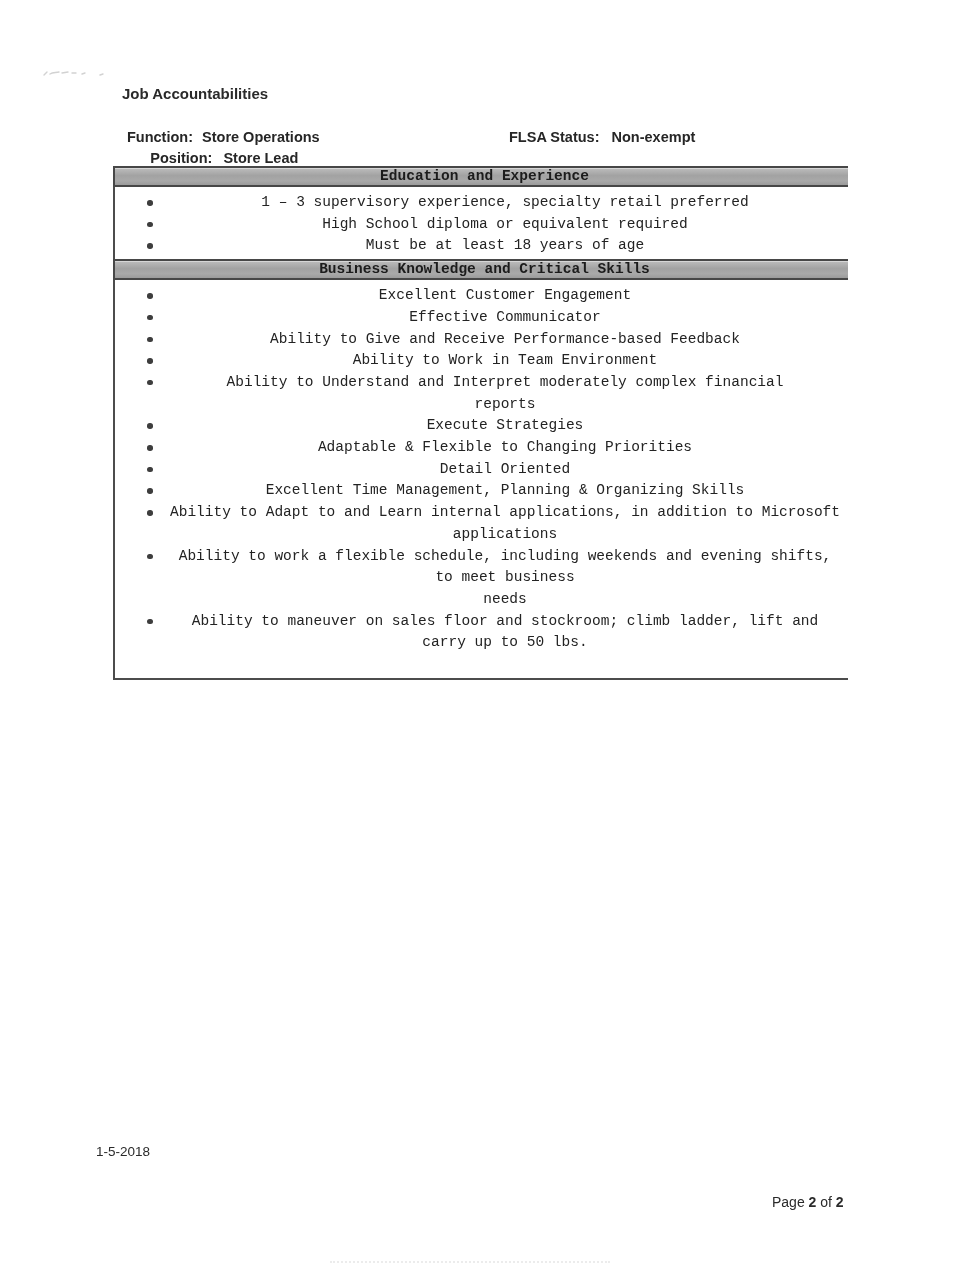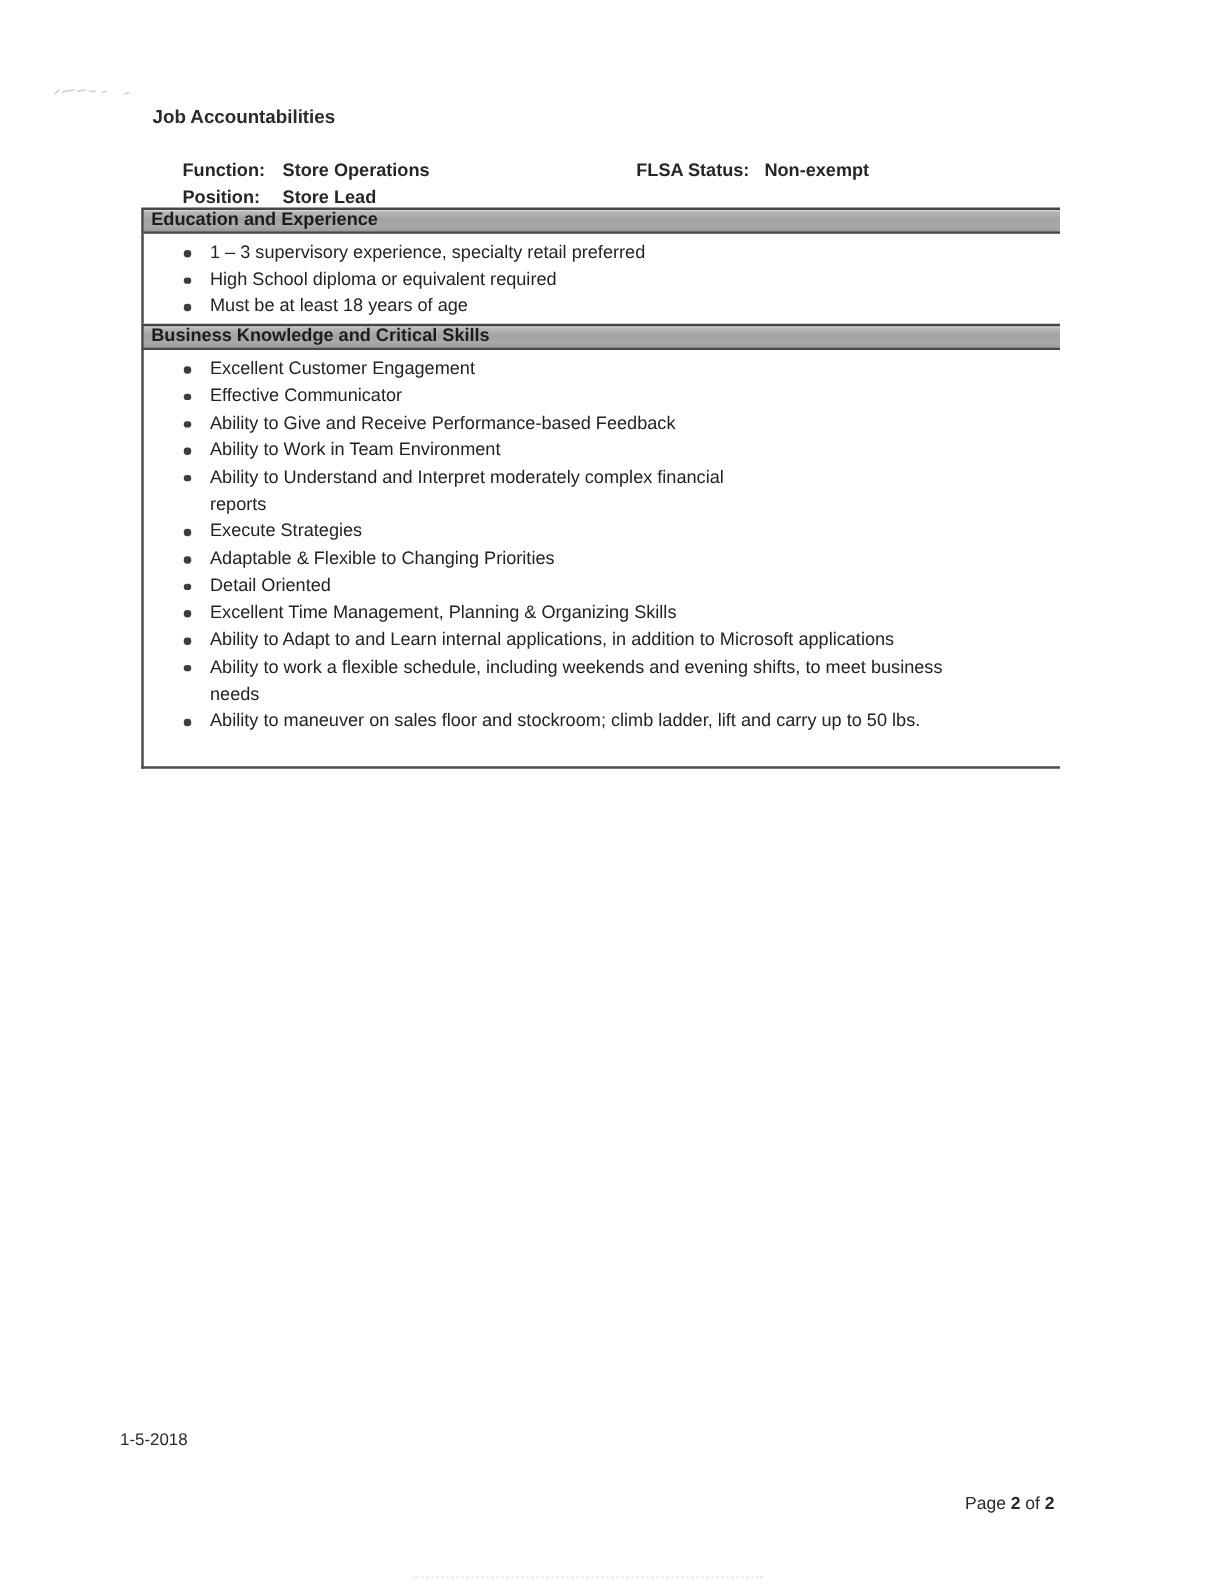--- a/index.html
+++ b/index.html
@@ -3,36 +3,37 @@
 <meta charset="utf-8">
 <style>
   html,body { margin:0; padding:0; background:#ffffff; }
   .page {
     position:relative;
     width:848px; height:1268px;
     background:#ffffff;
     font-family:"Liberation Sans", sans-serif;
     color:#262626;
     overflow:hidden;
+    text-align:center;
   }
   .pencil-mark { position:absolute; left:42px; top:66px; opacity:.8; }
   .doc-title {
     position:absolute; left:122px; top:85px;
     font-size:15px; font-weight:bold; color:#2a2a2a;
   }
-  .meta-left { position:absolute; left:122px; top:127px; font-size:14.5px; font-weight:bold;margin-left:24px; }
+  .meta-left { position:absolute; left:122px; top:127px; font-size:14.5px; font-weight:bold; }
   .meta-row { height:21px; line-height:21px; white-space:nowrap; }
   .meta-label { display:inline-block; width:76px; }
   .meta-flsa {
     position:absolute; left:509px; top:127px;
     font-size:14.5px; font-weight:bold; height:21px; line-height:21px; white-space:nowrap;
   }
   .meta-flsa .flsa-value { margin-left:8px; }
 
-  .jd-table { position:absolute; left:113px; top:166px; width:737px; }
+  .jd-table { position:absolute; left:113px; top:166px; width:737px;font-family:Liberation Mono, monospace; }
   .section-bar {
     box-sizing:border-box;
     border:2px solid #474747;
     background:linear-gradient(180deg,#bdbdbd 0%,#a2a2a2 45%,#a9a9a9 75%,#9b9b9b 100%);
     box-shadow: inset 0 1px 0 #d6d6d6;
     height:21px; line-height:17px;
     padding:0 0 0 6px;
     font-size:14.5px; font-weight:bold; color:#1c1c1c;
   }
   .section-body {

